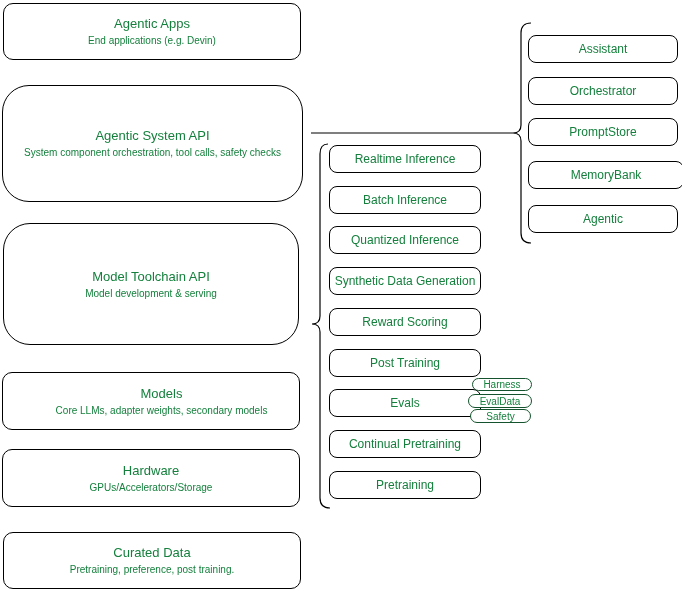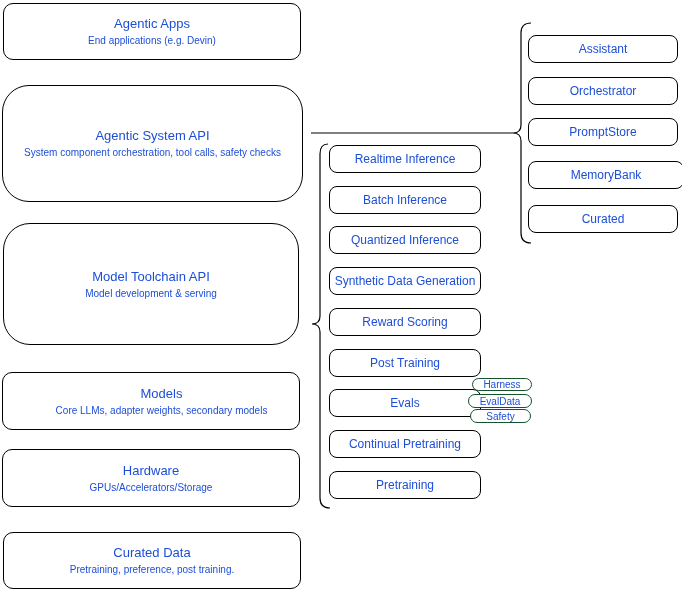--- a/index.html
+++ b/index.html
@@ -2,21 +2,21 @@
 <html><head>
 <meta charset="utf-8">
 <style>
   html, body { margin: 0; padding: 0; background: #ffffff; }
   .canvas {
     position: relative;
     width: 682px;
     height: 591px;
     background: #ffffff;
     font-family: "Liberation Sans", sans-serif;
-    color: #1d4ed8;
+    color: #15803d;
     overflow: hidden;
   }
   .overlay {
     position: absolute;
     left: 0; top: 0;
     pointer-events: none;
   }
   .node {
     position: absolute;
     box-sizing: border-box;
@@ -136,16 +136,16 @@
   <div class="node chip" style="left:528px; top:77px; width:150px; height:28px;">
     <span>Orchestrator</span>
   </div>
   <div class="node chip" style="left:528px; top:118px; width:150px; height:28px;">
     <span>PromptStore</span>
   </div>
   <div class="node chip" style="left:528px; top:161px; width:156px; height:28px;">
     <span>MemoryBank</span>
   </div>
   <div class="node chip" style="left:528px; top:205px; width:150px; height:28px;">
-    <span>Curated</span>
+    <span>Agentic</span>
   </div>
 
 </div>
 
 </body></html>

